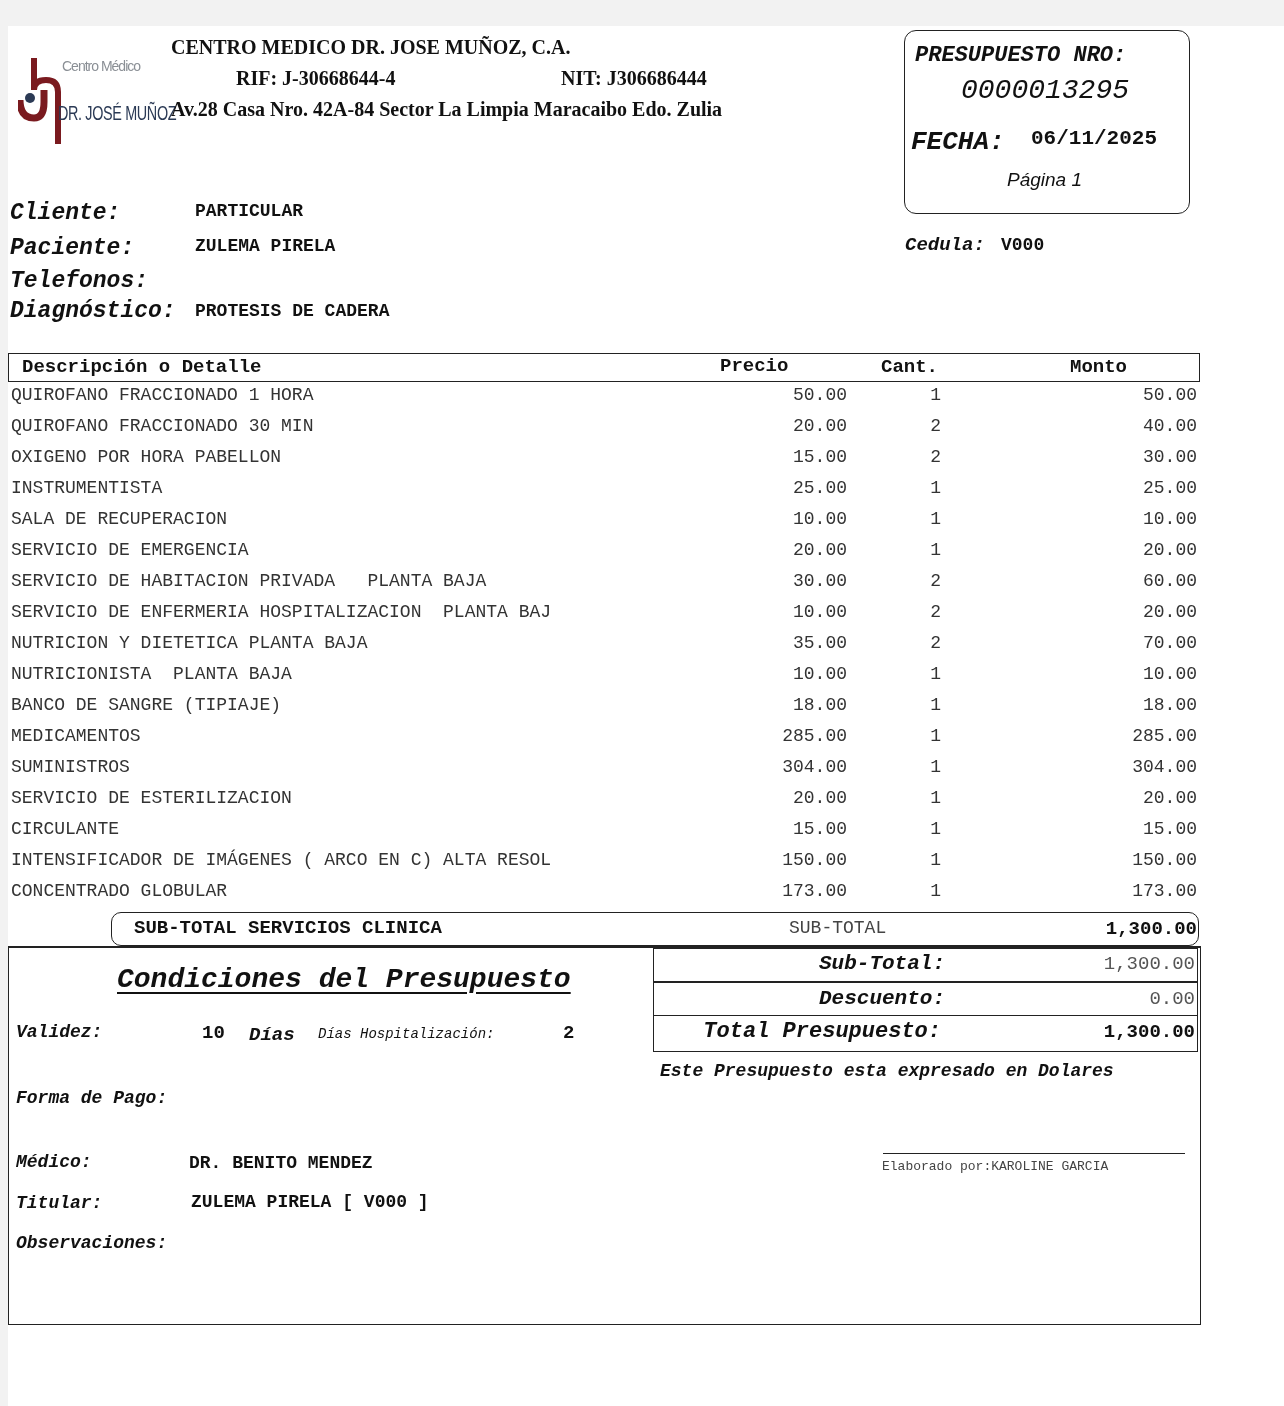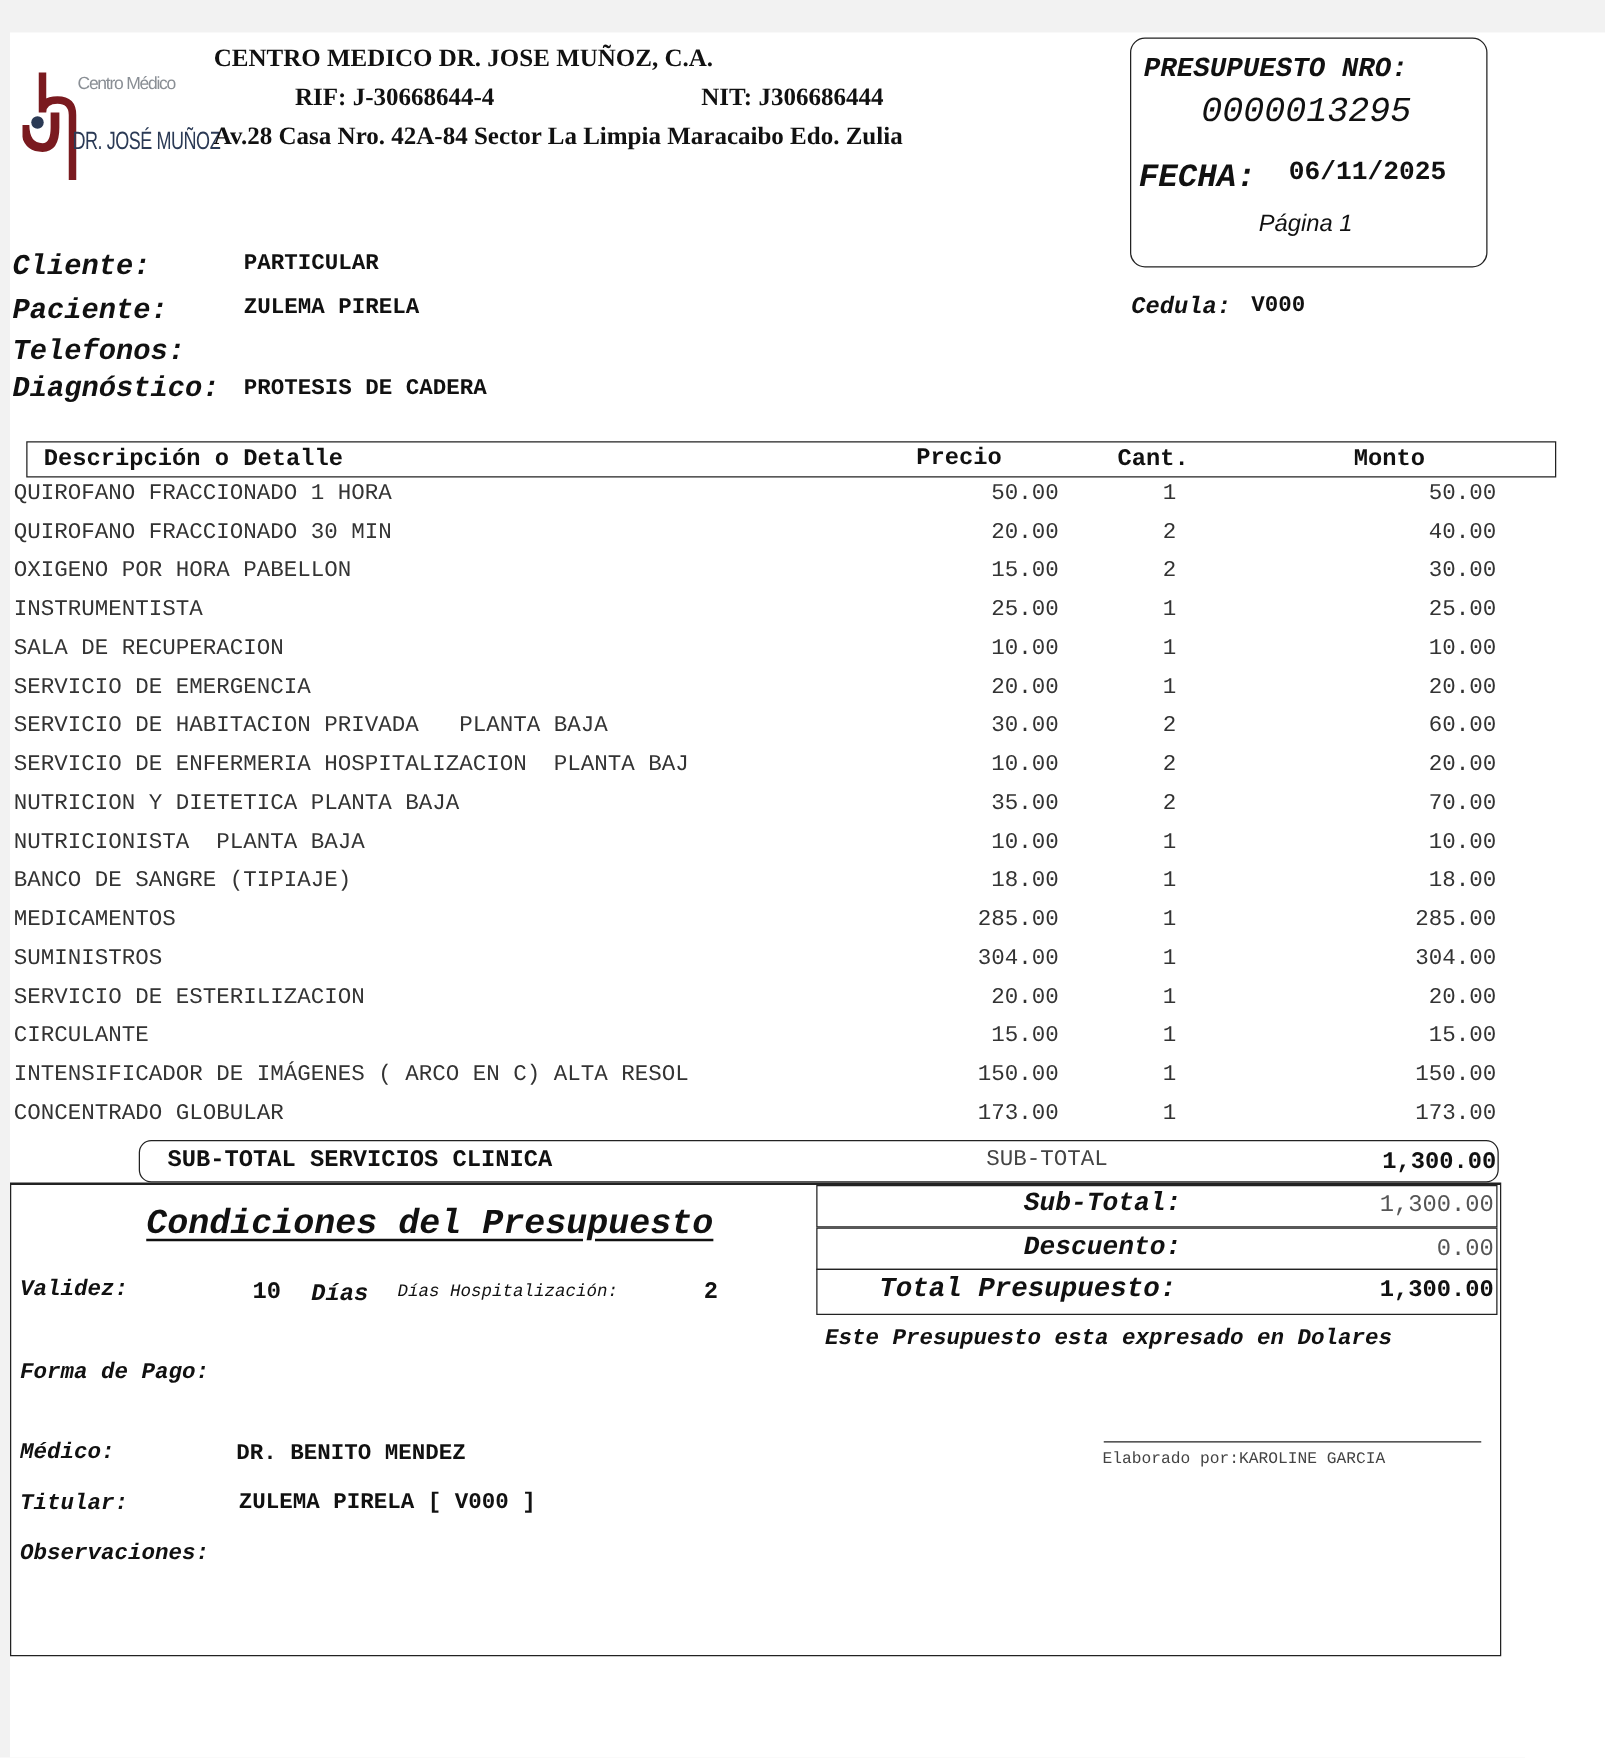--- a/index.html
+++ b/index.html
@@ -3,21 +3,21 @@
 <meta charset="utf-8">
 <style>
   html, body { margin:0; padding:0; }
   body { width:1284px; height:1406px; background:#f2f2f2; position:relative; overflow:hidden; font-family:"Liberation Mono", monospace; color:#111; }
   .page { position:absolute; left:8px; top:26px; width:1276px; height:1380px; background:#fff; }
   .abs { position:absolute; white-space:pre; }
   .serif-b { font-family:"Liberation Serif", serif; font-weight:bold; font-size:20px; }
   .bi { font-weight:bold; font-style:italic; }
   .logo { position:absolute; left:10px; top:24px; width:140px; height:98px; }
   .box-presup { position:absolute; left:896px; top:4px; width:284px; height:182px; border:1.5px solid #222; border-radius:12px; }
-  .table-head { position:absolute; left:13px; top:327px; width:1190px; height:27px; border:1.5px solid #222;padding-left:32px; }
+  .table-head { position:absolute; left:0; top:327px; width:1190px; height:27px; border:1.5px solid #222; }
   .row { position:absolute; left:0; width:1190px; height:31px; font-size:18px; color:#333; }
   .row span { position:absolute; top:0; white-space:pre; }
   .subtotal-box { position:absolute; left:103px; top:886px; width:1086px; height:32px; border:1.5px solid #222; border-radius:10px; }
   .cond-box { position:absolute; left:0; top:920px; width:1191px; height:376px; border:1.5px solid #222; border-top:2px solid #222; }
   .totals { position:absolute; left:645px; top:922px; width:545px; height:106px; }
   .tot-row { position:absolute; left:0; width:545px; height:34px; border:1.5px solid #222; box-sizing:border-box; }
   .lbl-it { font-style:italic; font-weight:bold; font-size:21px; }
 </style>
 </head>
 <body>

